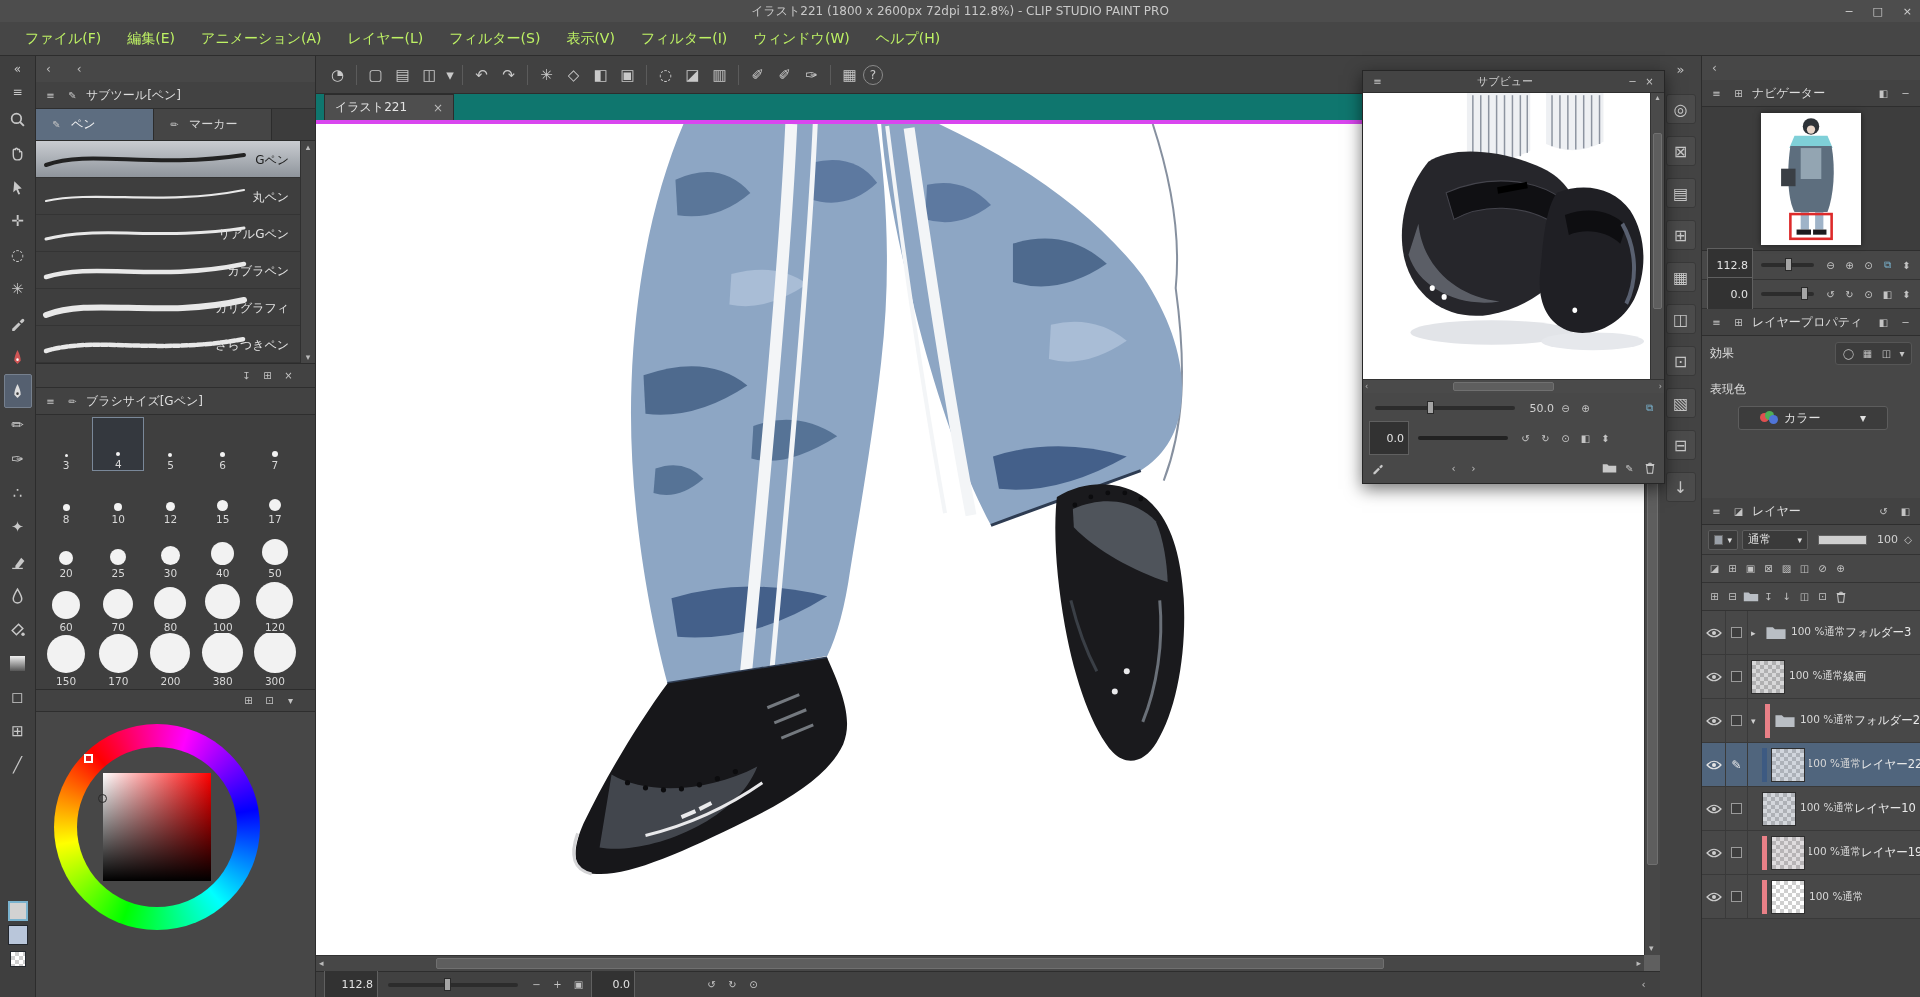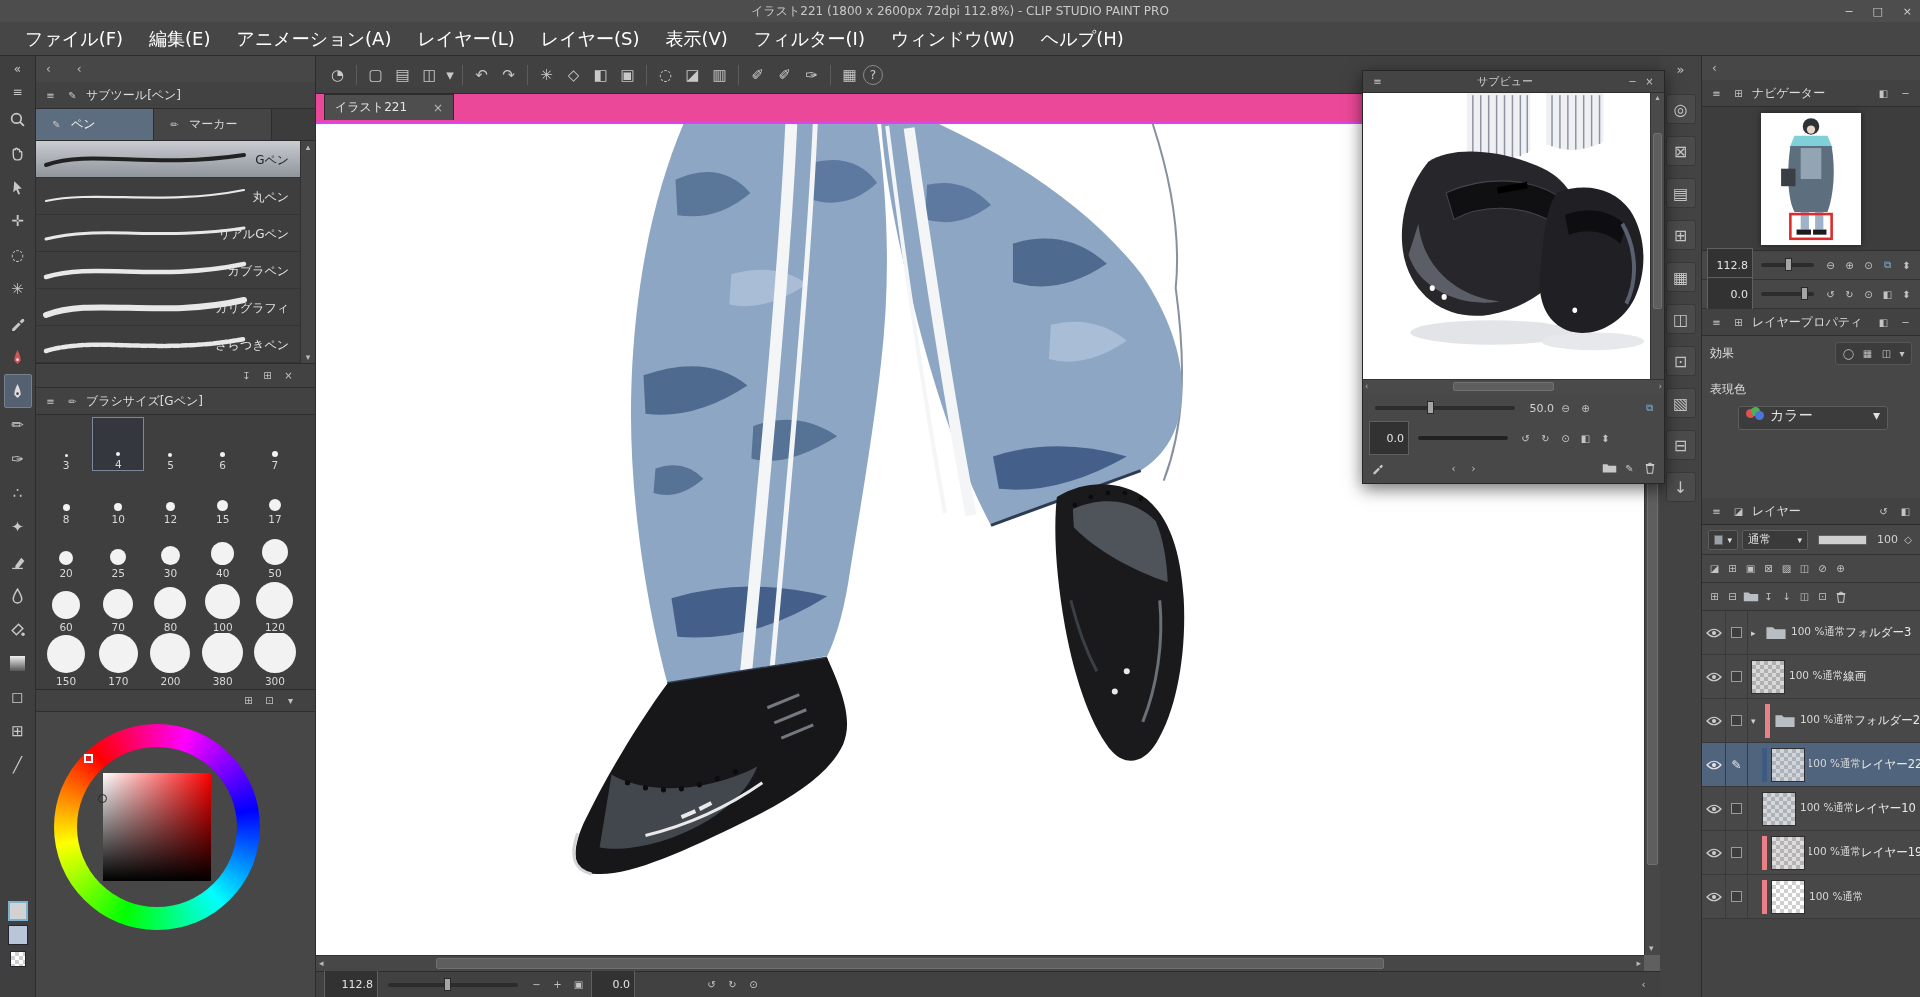--- a/index.html
+++ b/index.html
@@ -6,21 +6,21 @@
 html,body{width:1920px;height:997px;overflow:hidden;background:#3c3c3c;
   font-family:"DejaVu Sans","Liberation Sans",sans-serif;color:#d2d2d2}
 .app{position:absolute;inset:0;width:1920px;height:997px;font-size:12px}
 
 
 .titlebar{position:absolute;left:0;top:0;width:1920px;height:22px;background:#4d4d4d;
   display:flex;align-items:center;justify-content:center;color:#c9c9c9;font-size:12px}
 .winbtns{position:absolute;right:8px;top:0;height:22px;display:flex;gap:20px;align-items:center;color:#d0d0d0;font-size:11px}
 .menubar{position:absolute;left:0;top:22px;width:1920px;height:34px;background:#464646;
   border-bottom:1px solid #2d2d2d;display:flex;align-items:center;padding-left:12px}
-.menu-item{padding:7px 13px;font-size:18px;color:#ffffff;cursor:default}
+.menu-item{padding:7px 13px;font-size:14px;color:#bef264;cursor:default}
 
 
 .ib{display:inline-flex;align-items:center;justify-content:center;width:22px;height:22px;color:#c4c4c4;font-size:13px;flex:0 0 auto}
 .ib.sm{width:17px;height:17px;font-size:10px}
 .accent{color:#7ab3cf}
 .vr{width:1px;height:20px;background:#5b5b5b;margin:0 5px;flex:0 0 auto}
 .vbox{background:#323232;border:1px solid #606060;height:18px;padding:16px 4px;display:flex;align-items:center;
   justify-content:flex-end;font-size:11px;color:#e3e3e3;flex:0 0 auto}
 .slider{position:relative;height:4px;background:#2c2c2c;border-radius:2px;flex:1 1 auto;margin:0 6px}
 .slider .knob{position:absolute;width:7px;height:13px;top:-5px;background:#a5a5a5;border:1px solid #2a2a2a}
@@ -67,21 +67,21 @@
 .wheel .hole{position:absolute;left:23px;top:23px;width:160px;height:160px;border-radius:50%;background:#474747}
 .wheel .sq{position:absolute;left:49px;top:49px;width:108px;height:108px;
   background:linear-gradient(to bottom,rgba(0,0,0,0),#000),linear-gradient(to right,#fff,#f00)}
 .wheel .ringmark{position:absolute;left:30px;top:30px;width:9px;height:9px;border:2px solid #fff;background:#e02020}
 .wheel .sqmark{position:absolute;left:44px;top:70px;width:9px;height:9px;border-radius:50%;border:1.5px solid #2a2a2a}
 
 
 .center{position:absolute;left:316px;top:56px;width:1344px;height:941px;display:flex;flex-direction:column;background:#414141}
 .toolbar{height:38px;display:flex;align-items:center;padding:0 8px;background:#414141;border-bottom:1px solid #2d2d2d;flex:0 0 auto}
 .tbi{width:27px;height:26px;display:flex;align-items:center;justify-content:center;font-size:15px;color:#c9c9c9;flex:0 0 auto}
-.tabbar{height:30px;background:#ec4899;display:flex;align-items:flex-start;padding-left:8px;border-bottom:2px solid #d946ef;flex:0 0 auto}
+.tabbar{height:30px;background:#0f766e;display:flex;align-items:flex-end;padding-left:8px;border-bottom:4px solid #d946ef;flex:0 0 auto}
 .doctab{height:26px;background:#4e4e4e;border:1px solid #2c2c2c;border-bottom:none;display:flex;align-items:center;gap:26px;padding:0 10px;font-size:12px;color:#e4e4e4}
 .canvas-area{position:relative;flex:1 1 auto;background:#5f5f5f;overflow:hidden}
 .canvas-white{position:absolute;left:0;top:0;right:16px;bottom:16px;background:#fff;overflow:hidden}
 .canvas-white svg{width:100%;height:100%;display:block}
 .sbv{position:absolute;right:0;top:0;bottom:16px;width:16px;background:#474747;border-left:1px solid #333;font-size:9px;color:#bbb;text-align:center}
 .sbh{position:absolute;left:0;bottom:0;right:16px;height:16px;background:#474747;border-top:1px solid #333;font-size:9px;color:#bbb}
 .statusbar{height:26px;background:#414141;border-top:1px solid #2d2d2d;display:flex;align-items:center;padding:0 8px;gap:4px;flex:0 0 auto}
 
 
 .rightstrip{position:absolute;left:1660px;top:56px;width:42px;height:941px;background:#434343;border-right:1px solid #2c2c2c;
@@ -91,21 +91,21 @@
 
 .rightpanels{position:absolute;left:1702px;top:56px;width:218px;height:941px;background:#474747;display:flex;flex-direction:column;overflow:hidden}
 .navthumb{height:144px;background:#3d3d3d;display:flex;align-items:center;justify-content:center;flex:0 0 auto;border-bottom:1px solid #2e2e2e}
 .navthumb svg{width:100px;height:132px;background:#fff;box-shadow:0 0 6px rgba(0,0,0,.5)}
 .ctl-row{height:29px;display:flex;align-items:center;padding:0 5px;gap:2px;border-bottom:1px solid #333;flex:0 0 auto}
 .lp-body{padding:6px 8px;flex:0 0 auto}
 .lp-line{display:flex;align-items:center;justify-content:space-between}
 .lp-label{font-size:12px;color:#dcdcdc}
 .fx-group{display:flex;gap:2px;background:#3c3c3c;border:1px solid #565656;border-radius:3px;padding:2px 4px}
 .ddl{margin:8px 0 4px 28px;width:150px;height:24px;background:#3c3c3c;border:1px solid #5d5d5d;border-radius:3px;
-  display:flex;gap:6px;padding:0 7px;font-size:14px;color:#e2e2e2}
+  display:flex;align-items:center;gap:6px;padding:0 21px;font-size:12px;color:#e2e2e2}
 .tricolor{position:relative;width:18px;height:14px;flex:0 0 auto}
 .tricolor i{position:absolute;width:9px;height:9px;border-radius:50%}
 .blendrow{height:30px;display:flex;align-items:center;gap:4px;padding:0 6px;border-bottom:1px solid #333;flex:0 0 auto}
 .dd{background:#3a3a3a;border:1px solid #5d5d5d;border-radius:2px;height:20px;display:flex;align-items:center;gap:4px;padding:0 5px;font-size:11.5px;color:#e2e2e2}
 .ltool-row{height:28px;display:flex;align-items:center;gap:1px;padding:0 4px;border-bottom:1px solid #333;flex:0 0 auto}
 .layers{flex:1 1 auto;overflow:hidden;background:#444}
 .lrow{height:44px;display:flex;align-items:stretch;border-bottom:1px solid #393939;background:#484848}
 .lrow.sel{background:#50657d}
 .lcol-eye{width:24px;display:flex;align-items:center;justify-content:center;border-right:1px solid #3a3a3a;flex:0 0 auto}
 .lcol-chk{width:22px;display:flex;align-items:center;justify-content:center;border-right:1px solid #3a3a3a;flex:0 0 auto}
@@ -147,21 +147,21 @@
       <span>□</span>
       <span>×</span>
     </span>
   </div>
 
   <div class="menubar">
     <span class="menu-item">ファイル(F)</span>
     <span class="menu-item">編集(E)</span>
     <span class="menu-item">アニメーション(A)</span>
     <span class="menu-item">レイヤー(L)</span>
-    <span class="menu-item">レイヤー(S)</span>
+    <span class="menu-item">フィルター(S)</span>
     <span class="menu-item">表示(V)</span>
     <span class="menu-item">フィルター(I)</span>
     <span class="menu-item">ウィンドウ(W)</span>
     <span class="menu-item">ヘルプ(H)</span>
   </div>
 
   <div class="toolcol">
     <div class="tool" style="height:26px;font-size:12px">«</div>
     <div class="tool" style="height:20px;font-size:12px">≡</div>
     <div class="tool">

